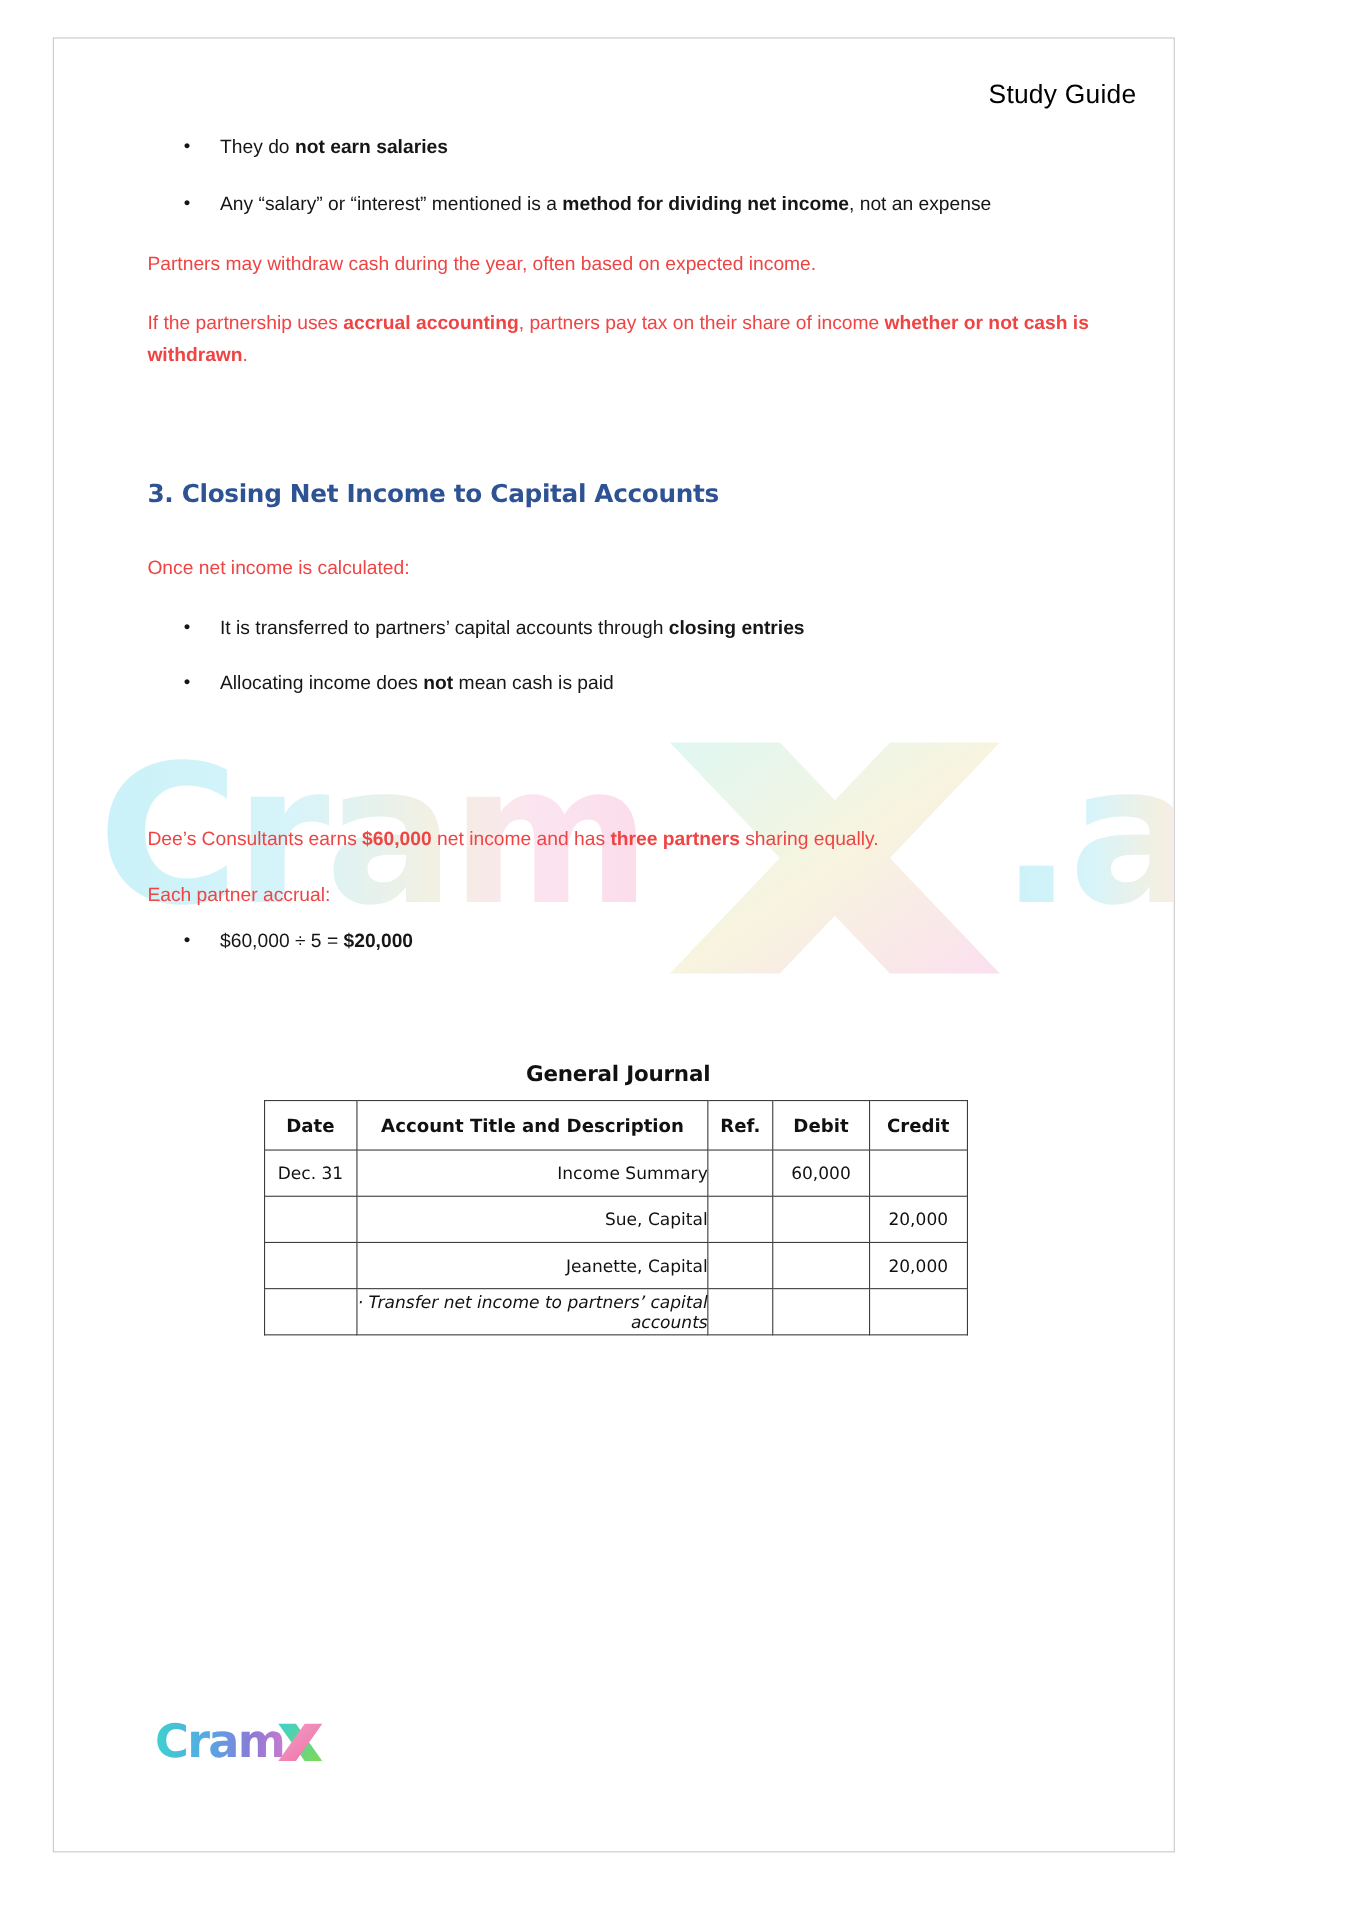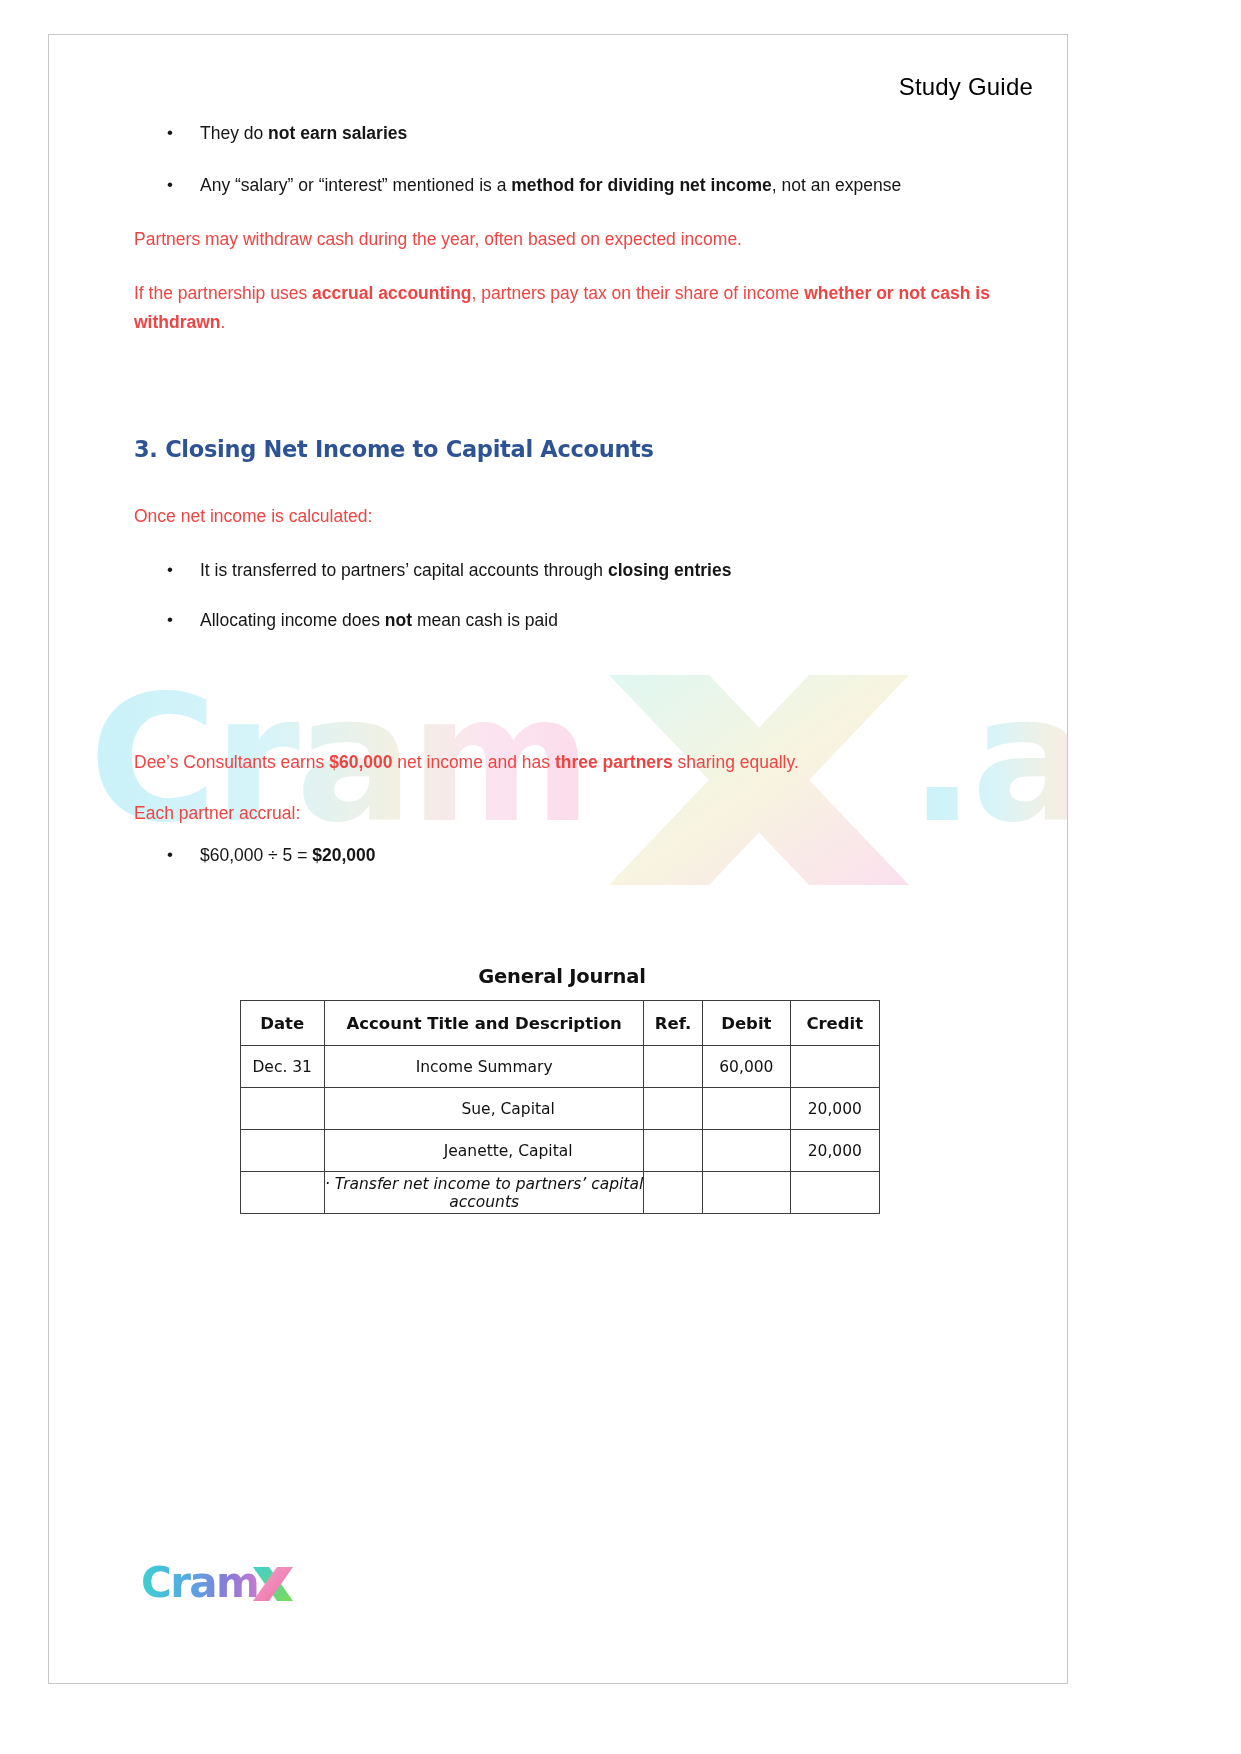--- a/index.html
+++ b/index.html
@@ -151,21 +151,21 @@
     font-size: 16.5px;
   }
   table.journal td { height: 41px; }
   .c-date  { width: 84px; }
   .c-acct  { width: 318px; }
   .c-ref   { width: 58px; }
   .c-debit { width: 88px; }
   .c-credit{ width: 88px; }
 
   .cell-date   { text-align: center; padding: 0 4px; font-size: 15.5px; }
-  .cell-acct   { text-align: center; padding-left: 11px; }
+  .cell-acct   { text-align: right; padding-left: 11px; }
   .cell-acct.indent { padding-left: 48px; }
   .cell-num    { text-align: center; }
   .cell-note   { font-style: italic; padding-left: 58px; font-size: 15px; }
   .row-tall td { height: 54px; }
 
   
   .footer-logo {
     position: absolute;
     left: 92px;
     bottom: 72px;

